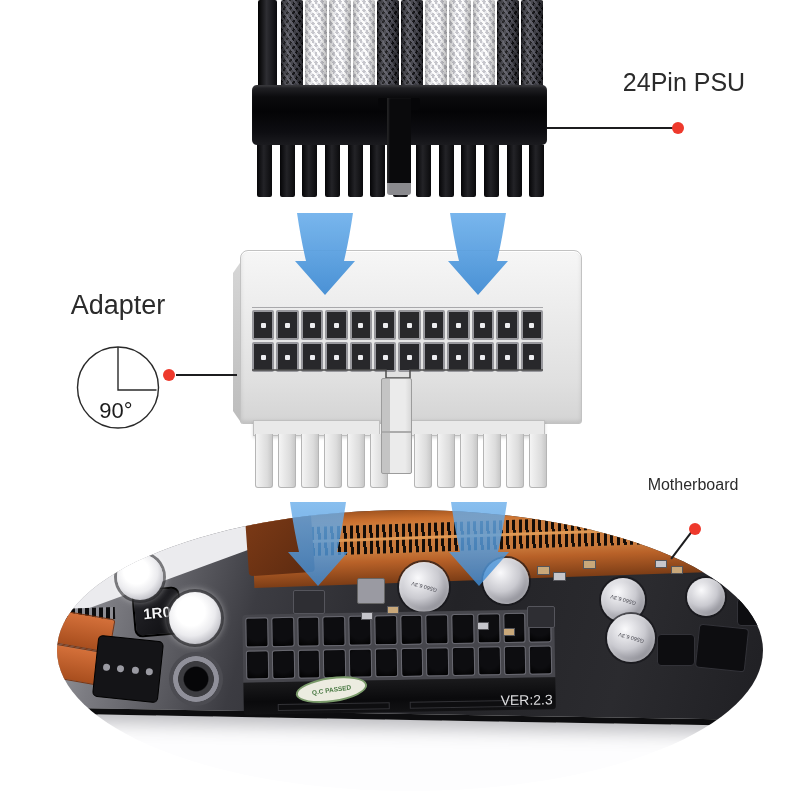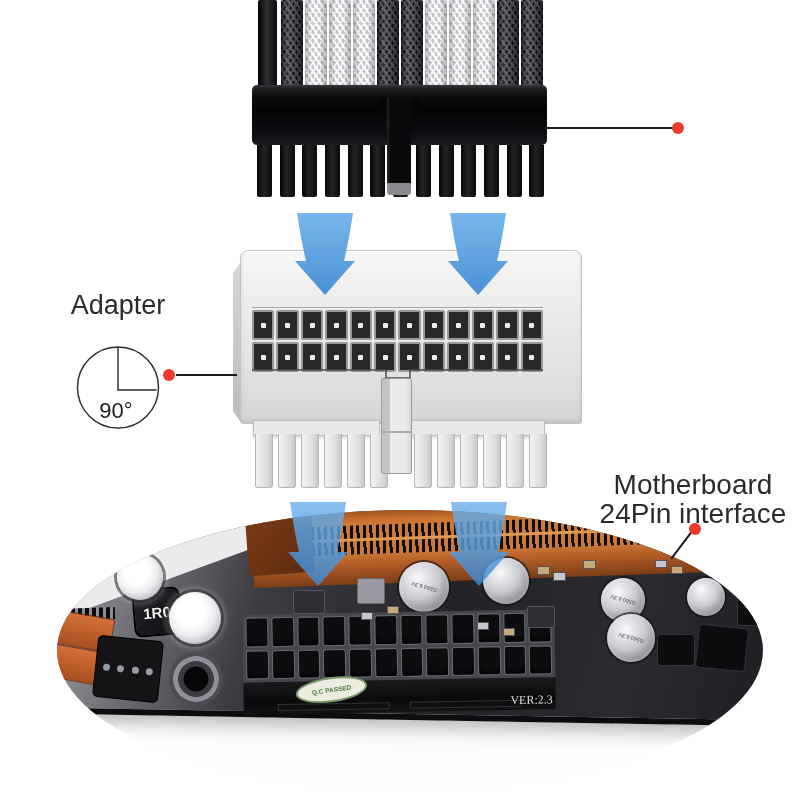--- a/index.html
+++ b/index.html
@@ -67,21 +67,21 @@
     box-shadow:0 2px 3px rgba(0,0,0,.15);}
   #abar-l{left:20px;width:125px;} #abar-r{left:178px;width:132px;}
   .apins{top:184px;display:flex;gap:5px;}
   #apins-l{left:22px;} #apins-r{left:181px;}
   .apin{width:16px;height:53px;border:1px solid #b5b5b5;border-top:none;border-radius:0 0 3px 3px;
     background:linear-gradient(90deg,#f4f4f4,#dcdcdc 70%,#c8c8c8);}
 
   #adapter-label{left:48px;top:290px;width:140px;font-size:27px;line-height:30px;}
   #angle-svg{left:75px;top:345px;z-index:7;}
 
-  #mobo-label{left:598px;top:470px;width:190px;font-size:28px;line-height:29px;}
+  #mobo-label{left:598px;top:470px;width:190px;font-size:16px;line-height:29px;}
   #mobo-line{left:671px;top:558px;width:38px;transform:rotate(-53deg);transform-origin:left center;}
 
   
   #photo{left:57px;top:510px;width:706px;height:281px;border-radius:50%;overflow:hidden;
     background:#fdfdfe;z-index:1;}
   #pcb{left:-14px;top:-8px;width:742px;height:212px;transform:rotate(1deg);
     background:linear-gradient(105deg,#b9b9bd 0%,#7c7c82 12%,#3c3c42 30%,#232327 55%,#2b2b2f 78%,#1e1e22 100%);
     border-bottom:6px solid #0d0d0f;box-shadow:0 8px 18px rgba(60,60,70,.35);}
   #pcb-corner{left:0;top:0;width:300px;height:110px;background:#ebebee;
     clip-path:polygon(0 0,100% 0,0 100%);z-index:2;}
@@ -98,21 +98,21 @@
     box-sizing:border-box;}
   .mcell{background:radial-gradient(circle at 50% 40%,#0d0d10 55%,#000 100%);
     border:1.5px solid #686870;border-radius:3px;}
   #mfront{left:0;top:68px;width:312px;height:32px;border-radius:0 0 3px 3px;
     background:linear-gradient(180deg,#1a1a1c,#0a0a0c 60%,#121214);}
   .keyslot{position:absolute;bottom:3px;height:5px;width:110px;background:#0e0e10;border:1px solid #323236;}
   #sticker{left:52px;top:64px;width:72px;height:25px;border-radius:50%;background:#ecece0;
     border:2px solid #7a9a6a;transform:rotate(-7deg);display:flex;align-items:center;justify-content:center;
     text-align:center;font-size:6.5px;font-weight:bold;color:#4a7a44;line-height:1.15;padding:0 13px;
     box-sizing:border-box;z-index:4;}
-  #ver-text{right:3px;bottom:2px;font-size:12px;color:#dcdcde;z-index:4;font-family:Liberation Serif, serif;}
+  #ver-text{right:3px;bottom:2px;font-size:14px;color:#dcdcde;z-index:4;}
   .cap{position:absolute;border-radius:50%;z-index:3;
     background:radial-gradient(circle at 38% 32%,#fafafc,#cacad0 45%,#8c8c94 75%,#5c5c62);
     box-shadow:0 0 0 2px rgba(20,20,24,.65), inset 0 0 4px rgba(255,255,255,.5);
     display:flex;align-items:center;justify-content:center;}
   .cap.bright{background:radial-gradient(circle at 42% 38%,#ffffff 0 32%,#ebebee 55%,#b2b2ba 82%,#8a8a92);
     box-shadow:0 0 0 3px rgba(24,24,28,.55), 0 0 10px rgba(255,255,255,.8);}
   .cap .ctext{font-size:5.5px;color:#4c4c54;transform:rotate(195deg);white-space:nowrap;}
   #choke{left:76px;top:78px;width:44px;height:44px;border-radius:8px;border:2px solid #000;
     background:linear-gradient(135deg,#26262b,#0d0d10);transform:rotate(-5deg);z-index:3;
     display:flex;align-items:center;justify-content:center;font-size:15px;font-weight:bold;color:#f4f4f6;
@@ -165,20 +165,21 @@
     <div class="pin-top"></div>
     <div class="pin-top"></div>
     <div class="pin-top"></div>
     <div class="pin-top"></div>
     <div class="pin-top"></div>
     <div class="pin-top"></div>
     <div class="pin-top"></div>
   </div>
 
 <div class="lbl" style="left:584px;top:66px;width:200px;">
+  <div>24Pin PSU</div>
 </div>
 <div class="lline" style="left:547px;top:127px;width:126px;"></div>
 <div class="rdot" style="left:672px;top:122px;"></div>
 
 <svg class="arrows" style="left:285px;top:213px;opacity:.93;" width="240" height="84" viewBox="0 0 240 84">
   <defs>
     <linearGradient id="ag" x1="0" y1="0" x2="0" y2="1">
       <stop offset="0" stop-color="#6fb1ec"></stop>
         <stop offset="1" stop-color="#3e8bd4"></stop>
     </linearGradient>
@@ -384,16 +385,15 @@
   <div class="smd tan" style="left:446px;top:118px;width:10px;height:6px;"></div>
 </div>
 
 <svg class="arrows" style="left:280px;top:502px;opacity:.82;" width="240" height="86" viewBox="0 0 240 86">
   <path fill="url(#ag)" d="M10 0 Q14 28 19 50 L8 50 L38 84 L68 50 L57 50 Q62 28 66 0 Z"></path>
   <path fill="url(#ag)" d="M171 0 Q175 28 180 50 L169 50 L199 84 L229 50 L218 50 Q223 28 227 0 Z"></path>
 </svg>
 
 <div id="mobo-label" class="lbl">
   <div>Motherboard</div>
-  <div>24Pin interface</div>
 </div>
 <div id="mobo-line" class="lline"></div>
 <div class="rdot" style="left:689px;top:523px;"></div>
 
 </body></html>

